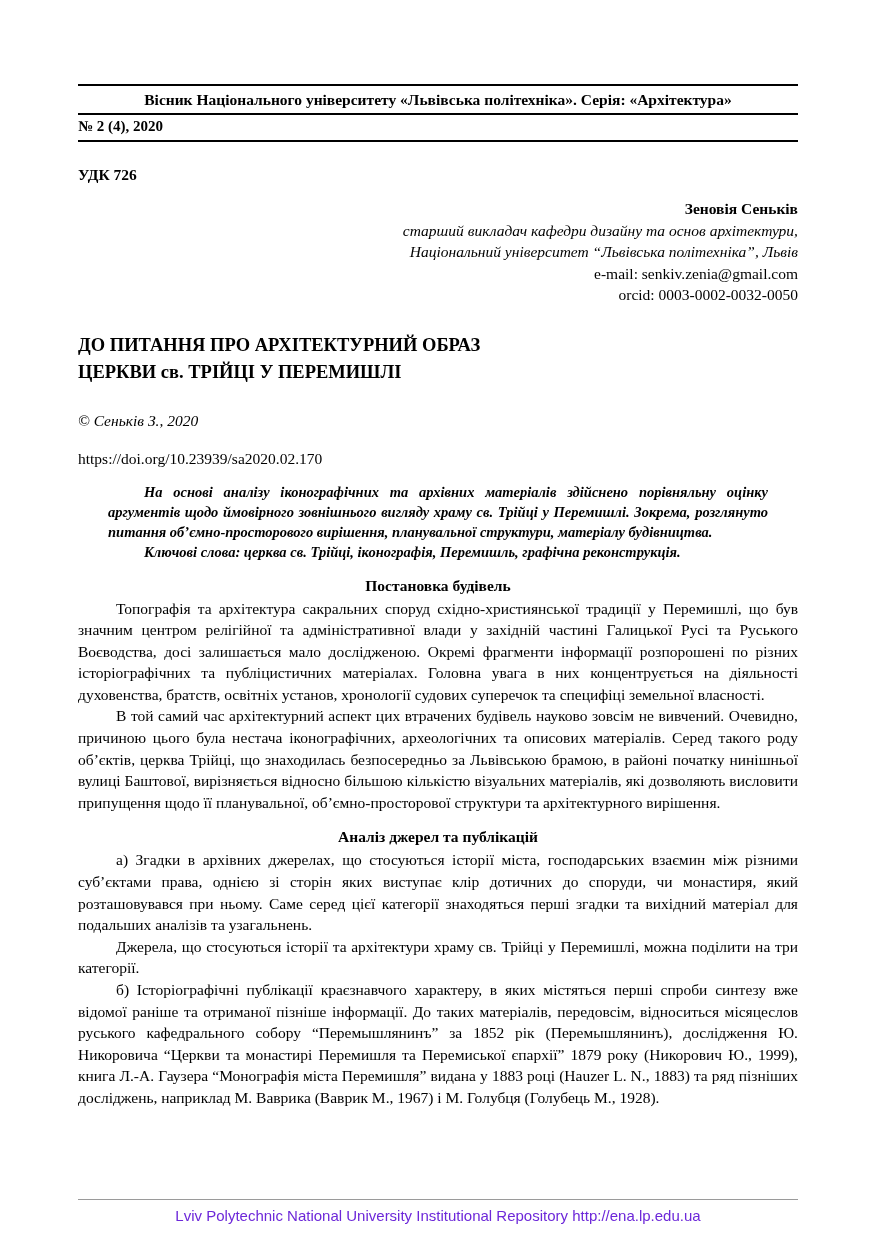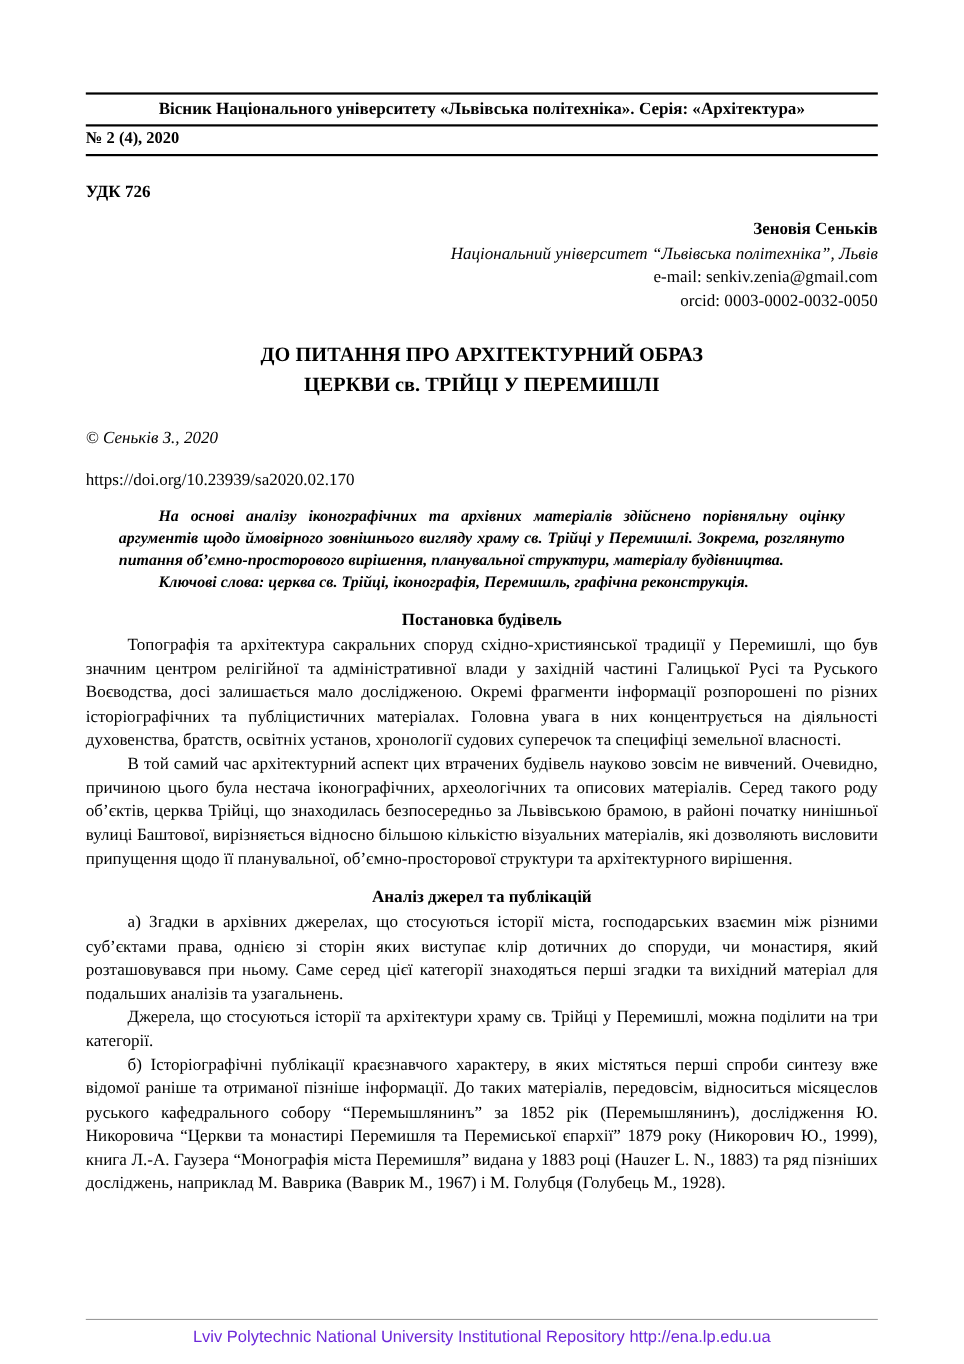--- a/index.html
+++ b/index.html
@@ -34,21 +34,20 @@
     margin-top: 24px;
   }
   .author-block {
     text-align: right;
     margin-top: 14px;
     line-height: 21.5px;
   }
   .author-name { font-weight: bold; }
   .author-position, .author-affiliation { font-style: italic; }
   .paper-title {
-    text-align: center;
     font-size: 18.5px;
     font-weight: bold;
     margin: 26px 0 0 0;
     line-height: 27px;
   }
   .copyright {
     font-style: italic;
     margin-top: 26px;
   }
   .doi { margin-top: 20px; }
@@ -97,20 +96,21 @@
 
   <header>
     <div class="journal-title">Вісник Національного університету «Львівська політехніка». Серія: «Архітектура»</div>
     <div class="journal-issue">№ 2 (4), 2020</div>
   </header>
 
   <div class="udc">УДК 726</div>
 
   <div class="author-block">
     <div class="author-name">Зеновія Сеньків</div>
+    <div class="author-position">старший викладач кафедри дизайну та основ архітектури,</div>
     <div class="author-affiliation">Національний університет “Львівська політехніка”, Львів</div>
     <div class="author-email">e-mail: senkiv.zenia@gmail.com</div>
     <div class="author-orcid">orcid: 0003-0002-0032-0050</div>
   </div>
 
   <h1 class="paper-title">
     <span>ДО ПИТАННЯ ПРО АРХІТЕКТУРНИЙ ОБРАЗ</span><br>
     <span>ЦЕРКВИ св. ТРІЙЦІ У ПЕРЕМИШЛІ</span>
   </h1>
 

